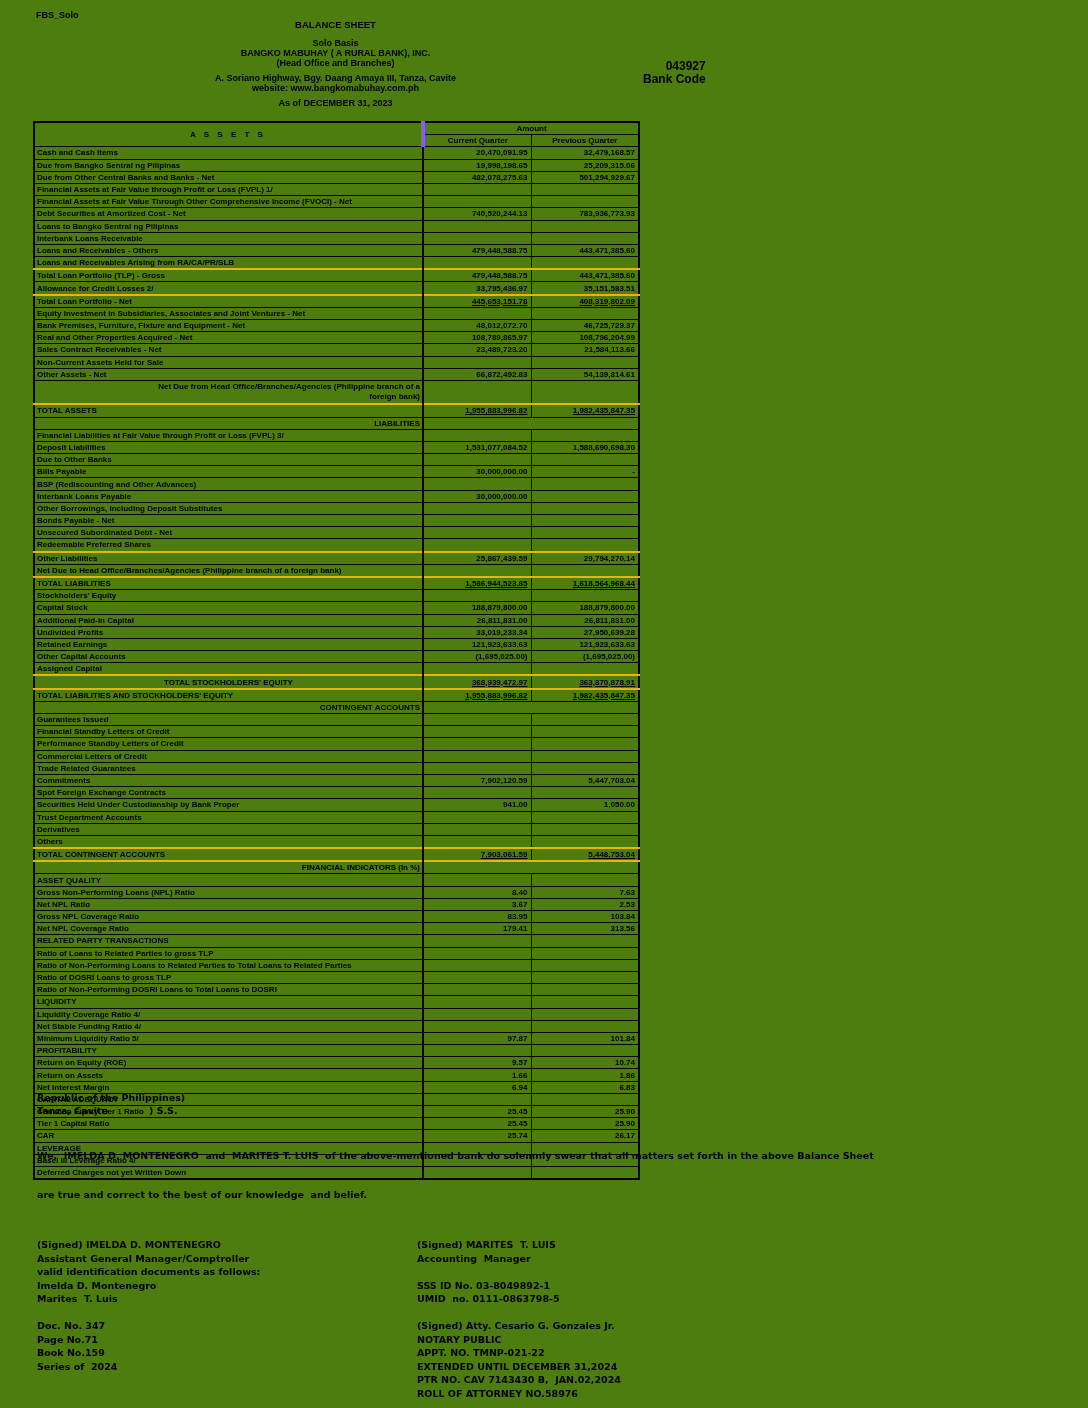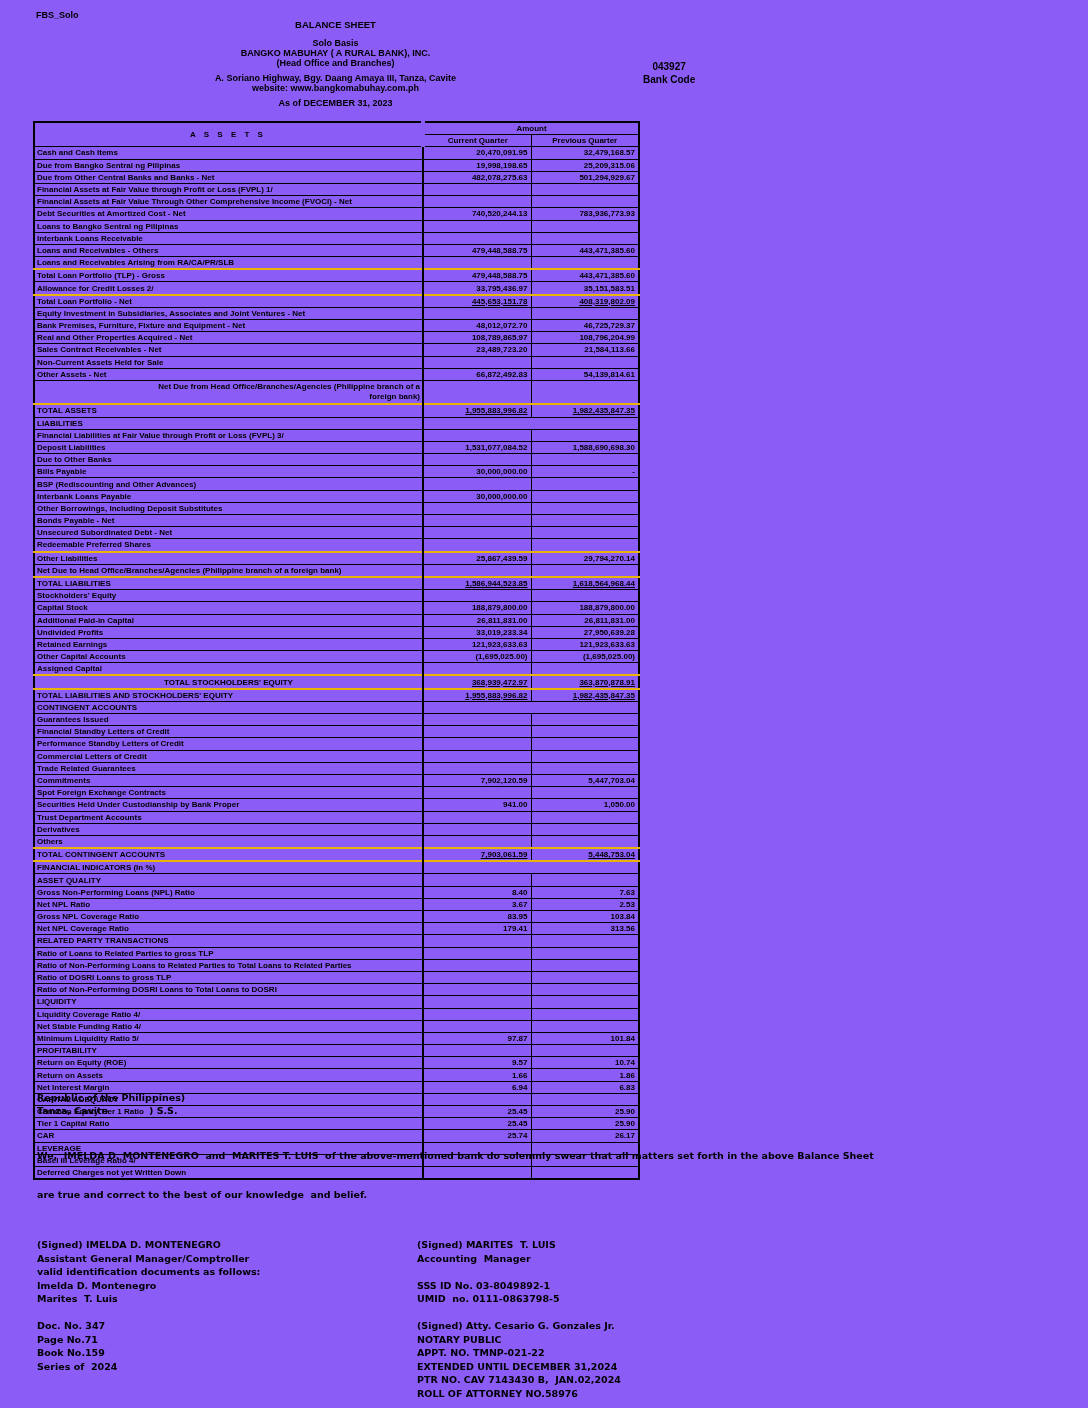--- a/index.html
+++ b/index.html
@@ -1,34 +1,34 @@
 <!DOCTYPE html>
 <html><head>
 <meta charset="utf-8">
 <style>
   html,body{margin:0;padding:0;background:#fff;}
-  .doc{position:relative;width:1088px;height:1408px;background:#8b5cf6;color:#000;
+  .doc{position:relative;width:1088px;height:1408px;background:#4d7c0f;color:#000;
        font-family:"Liberation Sans",sans-serif;font-weight:700;overflow:hidden;}
   .formcode{position:absolute;left:36px;top:10px;font-size:9px;}
   .head{position:absolute;left:33px;top:20px;width:605px;text-align:center;font-size:9px;line-height:10px;}
   .head .title{margin-bottom:8px;font-size:9.5px;}
   .head .gap{height:5px;}
-  .bankcode{position:absolute;left:643px;top:60px;font-size:10px;line-height:13px;text-align:center;}
+  .bankcode{position:absolute;left:643px;top:60px;font-size:12px;line-height:13px;text-align:right;}
   table.bs{position:absolute;left:33px;top:121px;width:605px;border-collapse:collapse;table-layout:fixed;
            font-size:8px;border:2px solid #000;}
   .bs th,.bs td{border:1px solid #000;height:11.2px;padding:0 2px;line-height:9px;
                 overflow:hidden;white-space:nowrap;font-weight:700;}
   .bs th{text-align:center;}
   .bs .assets-h{letter-spacing:3px;border-right:4px solid #8b5cf6;border-radius:6px;}
   .bs td.lab{text-align:left;border-right:2px solid #000;}
   .bs td.num{text-align:right;padding-right:3px;}
   .bs td.cq,.bs th.cq{border-right:1.5px solid #000;}
   .bs thead tr:last-child th{border-bottom:1.5px solid #000;}
   .bs tr.hb td{border-top:2px solid #eab308;}
-  .bs tr.t-section td{text-align:left;}
+  .bs tr.t-section td{text-align:right;}
   .bs tr.t-total td.num,.bs tr.t-total_center td.num{text-decoration:underline;}
   .bs tr.t-total_center td.lab{text-align:center;}
   .bs td.w2{height:22.4px;line-height:10px;text-align:right;}
   .bs td.w2 .ind{padding-left:4px;}
   .jurat{position:absolute;left:37px;top:1091px;width:1014px;
          font-family:"DejaVu Sans","Liberation Sans",sans-serif;font-size:9.5px;line-height:13px;}
   .jurat div{white-space:pre;}
   .place-city{display:inline-block;width:112px;}
   .oath{margin-top:6px;}
   .pairs{display:grid;grid-template-columns:380px auto;line-height:13.5px;}

